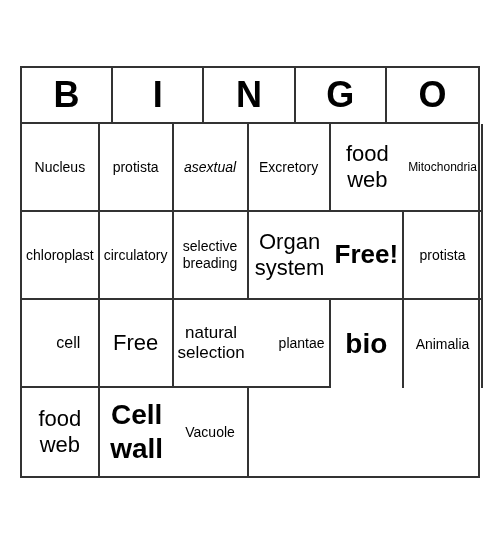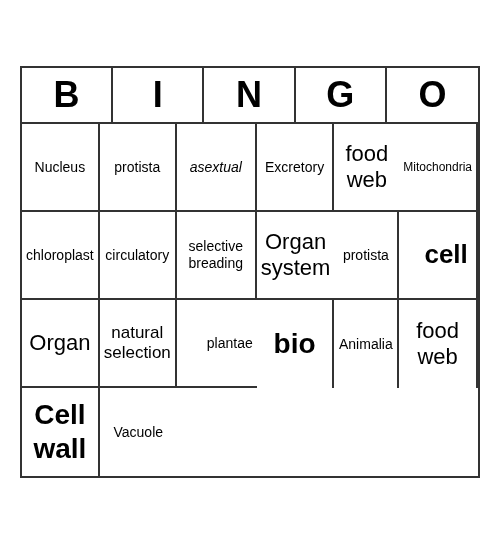--- a/index.html
+++ b/index.html
@@ -69,23 +69,24 @@
   <div class="bingo-cell" style="font-size: 14px;">Nucleus</div>
       <div class="bingo-cell" style="font-size: 14px;">protista</div>
       <div class="bingo-cell" style="font-size: 14px; font-style: italic;">asextual</div>
       <div class="bingo-cell" style="font-size: 14px;">Excretory</div>
       <div class="bingo-cell" style="font-size: 22px;">food web</div>
       <div class="bingo-cell" style="font-size: 12px;">Mitochondria</div>
       <div class="bingo-cell" style="font-size: 14px;">chloroplast</div>
       <div class="bingo-cell" style="font-size: 14px;">circulatory</div>
       <div class="bingo-cell" style="font-size: 14px;">selective breading</div>
       <div class="bingo-cell" style="font-size: 22px;">Organ system</div>
+      <div class="bingo-cell" style="font-size: 26px; font-weight: bold;">Free!</div>
       <div class="bingo-cell" style="font-size: 14px;">protista</div>
-      <div class="bingo-cell" style="font-size: 26px; font-weight: bold; padding-left: 21px;">cell</div>
-      <div class="bingo-cell" style="font-size: 22px;">Organ</div>
+      <div class="bingo-cell" style="font-size: 16px; font-weight: normal; padding-left: 21px;">cell</div>
+      <div class="bingo-cell" style="font-size: 22px;">Free</div>
       <div class="bingo-cell" style="font-size: 17px;">natural selection</div>
       <div class="bingo-cell" style="font-size: 14px; padding-left: 30px;">plantae</div>
       <div class="bingo-cell" style="font-size: 28px; font-weight: bold;">bio</div>
       <div class="bingo-cell" style="font-size: 14px;">Animalia</div>
       <div class="bingo-cell" style="font-size: 22px;">food web</div>
       <div class="bingo-cell" style="font-size: 28px; font-weight: bold;">Cell wall</div>
       <div class="bingo-cell" style="font-size: 14px;">Vacuole</div>
     </div>
 </div>
 

